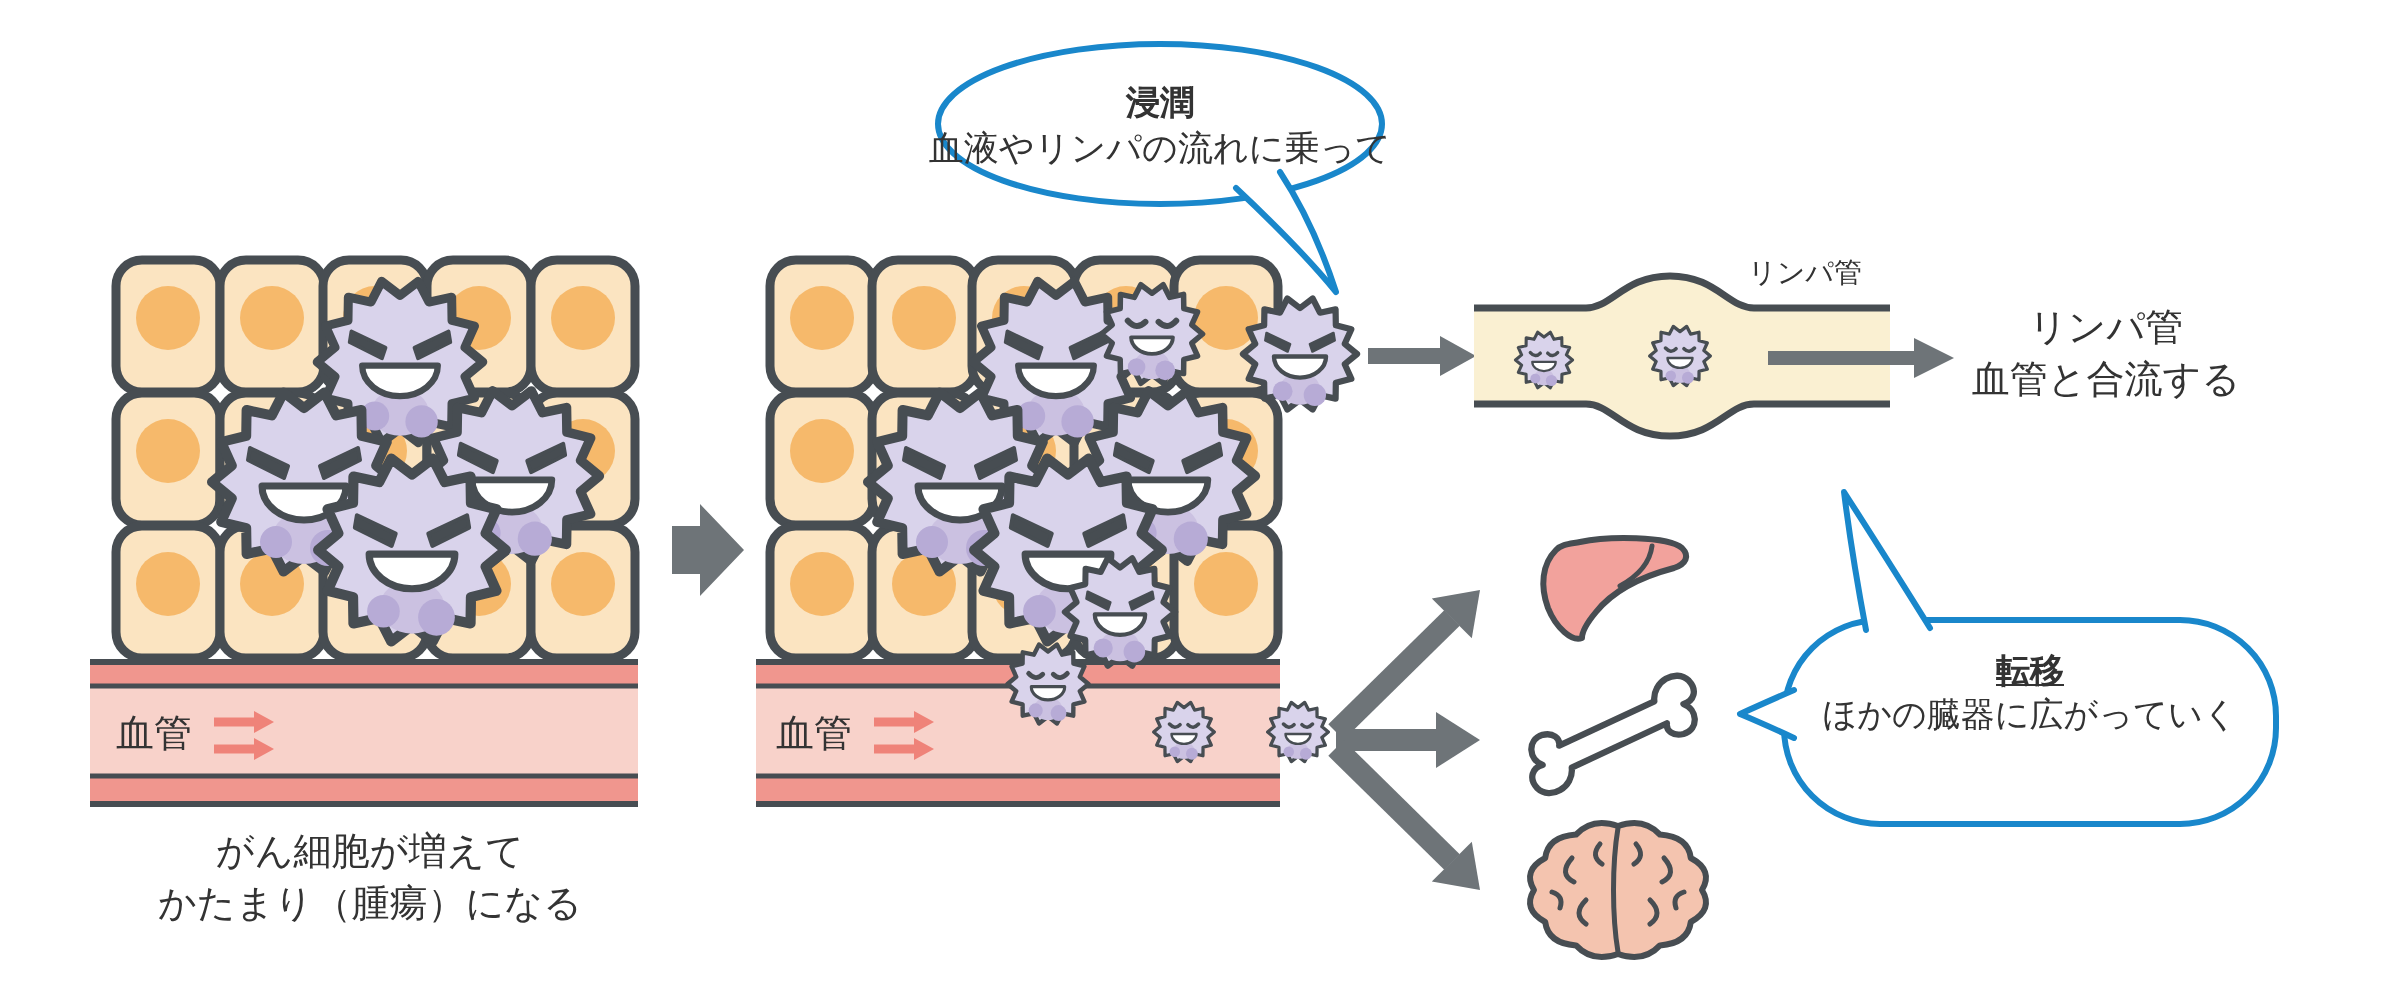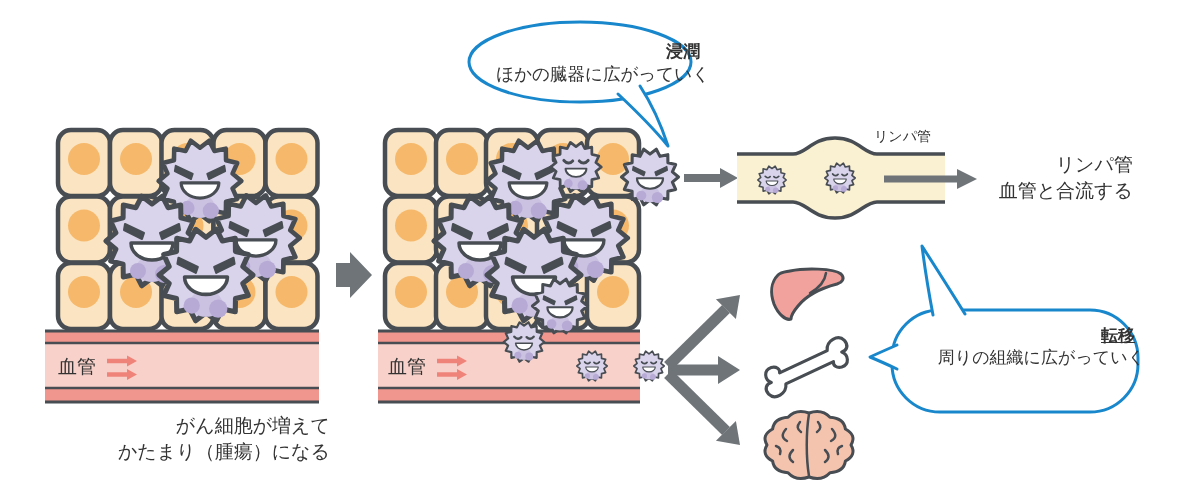--- a/index.html
+++ b/index.html
@@ -1,20 +1,20 @@
 <!DOCTYPE html>
 <html style="--outline: #474D52; --tissue_cell: #FBE4C1; --tissue_nucleus: #F6B96B; --cancer_cell: #D9D3EB; --cancer_nucleus: #CBC1E1; --cancer_nucleus_dark: #B7ABD6; --vessel_wall: #F0968E; --vessel_lumen: #F8D2CA; --lymph_vessel: #FAF0D2; --bubble_outline: #1987CB; --arrow_gray: #6E7478; --flow_arrow: #EF8379; --liver: #F2A29C; --brain: #F4C4AF; --bone: #FFFFFF; --text: #333333;"><head>
 <meta charset="utf-8">
 <style>
   html,body{margin:0;padding:0;background:#ffffff;}
   #canvas{position:relative;width:1200px;height:491px;background:#fff;overflow:hidden;
           font-family:"Liberation Sans","DejaVu Sans",sans-serif;}
   #art{position:absolute;left:0;top:0;}
   .lbl{position:absolute;color:var(--text);white-space:nowrap;}
-  .lbl.center{text-align:right;white-space:normal;}
+  .lbl.center{text-align:center;white-space:normal;}
   .tissue-body{fill:var(--tissue_cell);stroke:var(--outline);stroke-width:4.5;}
   .tissue-nucleus{fill:var(--tissue_nucleus);}
   .cancer-body{fill:var(--cancer_cell);stroke:var(--outline);stroke-width:5;stroke-linejoin:round;}
   .cancer-blob{fill:var(--cancer_nucleus);}
   .cancer-blob-dark{fill:var(--cancer_nucleus_dark);}
   .cancer-eye{fill:var(--outline);stroke:var(--outline);stroke-width:2;stroke-linejoin:round;}
   .cancer-eye-arc{fill:none;stroke:var(--outline);stroke-width:5.5;stroke-linecap:round;}
   .cancer-mouth{fill:#ffffff;stroke:var(--outline);stroke-width:3.5;stroke-linejoin:round;}
   .vessel-wall{fill:var(--vessel_wall);}
   .vessel-lumen{fill:var(--vessel_lumen);}
@@ -217,18 +217,18 @@
 </div>
 
 <div class="lbl" style="left:874px;top:128px;font-size:14px;">リンパ管</div>
 
 <div class="lbl center" style="left:973px;top:152px;width:160px;font-size:19px;line-height:26px;">
   <div>リンパ管</div>
   <div>血管と合流する</div>
 </div>
 
 <div class="lbl center" style="left:460px;top:40px;width:240px;font-size:17px;font-weight:bold;">浸潤</div>
-<div class="lbl center" style="left:450px;top:62px;width:260px;font-size:17.5px;">ほかの臓器に広がっていく</div>
+<div class="lbl center" style="left:450px;top:62px;width:260px;font-size:17.5px;">血液やリンパの流れに乗って</div>
 
 <div class="lbl center" style="left:895px;top:324px;width:240px;font-size:17px;font-weight:bold;text-decoration:underline;">転移</div>
-<div class="lbl center" style="left:885px;top:346px;width:260px;font-size:17px;">周りの組織に広がっていく</div>
+<div class="lbl center" style="left:885px;top:346px;width:260px;font-size:17px;">ほかの臓器に広がっていく</div>
 
 </div>
 
 </body></html>

